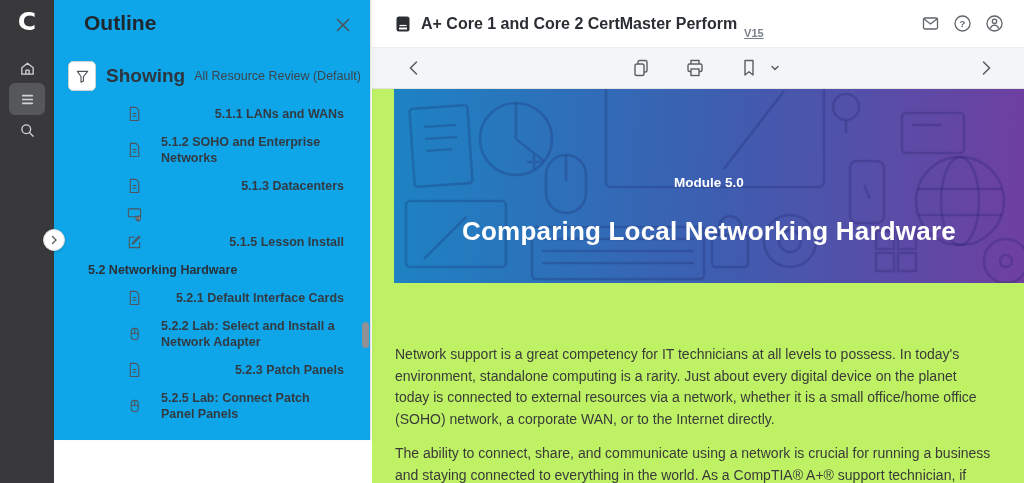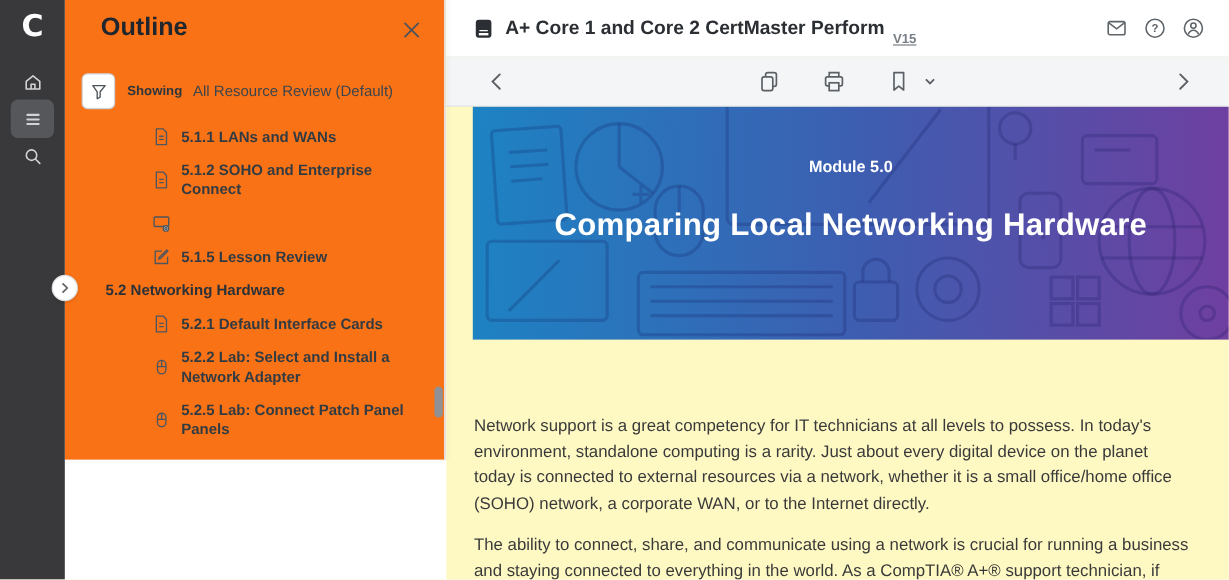--- a/index.html
+++ b/index.html
@@ -26,47 +26,47 @@
   }
   .rail-btn.active { height:32px; }
   .rail-btn.active .pill {
     background:#56575b; border-radius:6px; width:36px; height:32px;
     display:flex; align-items:center; justify-content:center;
   }
   .rail-btn .ico { width:17px; height:17px; }
 
   
   .panel {
-    position:absolute; left:54px; top:0; width:317px; height:383px;
-    background:#f97316; border-right:1px solid #e2e2e2;
+    position:absolute; left:54px; top:0; width:317px; height:440px;
+    background:#0ea5e9; border-right:1px solid #e2e2e2;
     box-shadow:2px 0 5px rgba(0,0,0,.04); z-index:4;
   }
   .panel-title {
     position:absolute; left:30px; top:11px;
     font-size:21px; font-weight:700; color:#20262d;
   }
   .panel-close {
     position:absolute; right:18px; top:16px; width:18px; height:18px;
     color:#4d5358; cursor:pointer;
   }
   .filter-row {
     position:absolute; left:14px; top:61px; display:flex; align-items:center;
   }
   .filter-btn {
     width:28px; height:30px; border:1px solid #ccd1d5; border-radius:5px;
     display:flex; align-items:center; justify-content:center; color:#4b5359;
     background:#fff; cursor:pointer;
   }
-  .filter-showing { margin-left:10px; font-size:11px; font-weight:700; color:#2e363d; }
+  .filter-showing { margin-left:10px; font-size:19px; font-weight:700; color:#2e363d; }
   .filter-value { margin-left:9px; font-size:12.5px; color:#3d454c; }
 
   .o-list { position:absolute; left:0; top:100px; width:316px; }
   .o-item {
-    display:flex; align-items:center; gap:9px;
-    padding:6px 26px 6px 73px; cursor:pointer;
+    display:flex; align-items:center; gap:19px;
+    padding:6px 26px 6px 73px; cursor:pointer;justify-content:space-between;
   }
   .o-icon { flex:0 0 auto; width:15px; height:16px; color:#4d565e; }
   .o-label {
     font-size:12.5px; font-weight:600; color:#333b42; line-height:16px;
   }
   .o-section {
     padding:6px 20px 6px 34px; font-size:12.5px; font-weight:700;
     color:#2a3138; line-height:16px; cursor:pointer;
   }
   .scroll-thumb {
@@ -76,21 +76,21 @@
 
   
   .collapse-btn {
     position:absolute; left:43px; top:229px; width:22px; height:22px;
     background:#fff; border:1px solid #dcdcdc; border-radius:50%;
     box-shadow:0 1px 3px rgba(0,0,0,.15); z-index:9;
     display:flex; align-items:center; justify-content:center; color:#5a6065; cursor:pointer;
   }
 
   
-  .main { position:absolute; left:372px; top:0; width:652px; height:483px; background:#fef9c3; }
+  .main { position:absolute; left:372px; top:0; width:652px; height:483px; background:#bef264; }
   .main-header {
     height:48px; background:#fff; border-bottom:1px solid #ededed;
     display:flex; align-items:center; padding:0 20px 0 22px;
   }
   .product-icon { width:18px; height:18px; color:#2b2f33; margin-right:9px; }
   .product-title { font-size:16px; font-weight:700; color:#2b2f33; white-space:nowrap; }
   .product-version { margin-left:7px; font-size:11px; font-weight:600; color:#7a8087; align-self:flex-end; margin-bottom:8px;text-decoration:underline; }
   .header-actions { margin-left:auto; display:flex; align-items:center; gap:13px; color:#5f6469; }
   .header-actions .hbtn { width:19px; height:19px; cursor:pointer; }
 
@@ -110,21 +110,21 @@
 
   
   .banner {
     position:absolute; left:22px; right:0; top:89px; height:194px;
     background:linear-gradient(92deg,#1d83c3 0%,#3e5db0 52%,#6f3fa0 100%);
     overflow:hidden;
   }
   .banner-pattern { position:absolute; inset:0; width:100%; height:100%; opacity:.95; }
   .banner-text {
     position:relative; z-index:2; display:flex; flex-direction:column;
-    align-items:center; padding-top:40px; color:#fff; text-align:center;
+    align-items:center; padding-top:84px; color:#fff; text-align:center;
   }
   .banner-module { font-size:13.5px; font-weight:700; line-height:20px; }
   .banner-title { font-size:26px; font-weight:700; line-height:36px; margin-top:20px; letter-spacing:.2px; }
 
   
   .content {
     position:absolute; left:0; top:283px; width:652px;
     padding:61px 33px 0 23px;
   }
   .content p {
@@ -201,42 +201,52 @@
     </div>
 
     <div class="o-item">
       <span class="o-icon">
         <svg viewBox="0 0 16 17" fill="none" stroke="currentColor" stroke-width="1.2">
             <path d="M3.5 1.5h6l3 3v11h-9z" stroke-linejoin="round"></path>
             <line x1="6" y1="8" x2="10" y2="8"></line>
             <line x1="6" y1="10.8" x2="10" y2="10.8"></line>
           </svg>
       </span>
-      <span class="o-label">5.1.2 SOHO and Enterprise Connect</span>
-    </div>
-
+      <span class="o-label">5.1.2 SOHO and Enterprise Networks</span>
+    </div>
+
+    <div class="o-item">
+      <span class="o-icon">
+        <svg viewBox="0 0 16 17" fill="none" stroke="currentColor" stroke-width="1.2">
+            <path d="M3.5 1.5h6l3 3v11h-9z" stroke-linejoin="round"></path>
+            <line x1="6" y1="8" x2="10" y2="8"></line>
+            <line x1="6" y1="10.8" x2="10" y2="10.8"></line>
+          </svg>
+      </span>
+      <span class="o-label">5.1.3 Datacenters</span>
+    </div>
 
     <div class="o-item">
       <span class="o-icon">
         <svg viewBox="0 0 16 17" fill="none" stroke="currentColor" stroke-width="1.2">
             <rect x="1.5" y="3" width="13" height="8.5" rx="1"></rect>
             <circle cx="12" cy="13.2" r="2.4" fill="#fff"></circle>
             <circle cx="12" cy="13.2" r="1"></circle>
           </svg>
       </span>
     </div>
 
     <div class="o-item">
       <span class="o-icon">
         <svg viewBox="0 0 16 17" fill="none" stroke="currentColor" stroke-width="1.2" stroke-linejoin="round">
             <path d="M13.5 8.5v6h-11v-11h6"></path>
             <path d="M7 10.2 13.8 3.4l-1-1L6 9.2l-.4 1.4z"></path>
           </svg>
       </span>
-      <span class="o-label">5.1.5 Lesson Review</span>
+      <span class="o-label">5.1.5 Lesson Install</span>
     </div>
 
     <div class="o-section">5.2 Networking Hardware</div>
 
     <div class="o-item">
       <span class="o-icon">
         <svg viewBox="0 0 16 17" fill="none" stroke="currentColor" stroke-width="1.2">
             <path d="M3.5 1.5h6l3 3v11h-9z" stroke-linejoin="round"></path>
             <line x1="6" y1="8" x2="10" y2="8"></line>
             <line x1="6" y1="10.8" x2="10" y2="10.8"></line>
@@ -249,20 +259,30 @@
       <span class="o-icon">
         <svg viewBox="0 0 16 17" fill="none" stroke="currentColor" stroke-width="1.2">
             <rect x="4.5" y="2.5" width="7.5" height="12" rx="3.7"></rect>
             <line x1="8.25" y1="2.5" x2="8.25" y2="8"></line>
             <line x1="4.5" y1="8" x2="12" y2="8"></line>
           </svg>
       </span>
       <span class="o-label">5.2.2 Lab: Select and Install a Network Adapter</span>
     </div>
 
+    <div class="o-item">
+      <span class="o-icon">
+        <svg viewBox="0 0 16 17" fill="none" stroke="currentColor" stroke-width="1.2">
+            <path d="M3.5 1.5h6l3 3v11h-9z" stroke-linejoin="round"></path>
+            <line x1="6" y1="8" x2="10" y2="8"></line>
+            <line x1="6" y1="10.8" x2="10" y2="10.8"></line>
+          </svg>
+      </span>
+      <span class="o-label">5.2.3 Patch Panels</span>
+    </div>
 
 
     <div class="o-item">
       <span class="o-icon">
         <svg viewBox="0 0 16 17" fill="none" stroke="currentColor" stroke-width="1.2">
             <rect x="4.5" y="2.5" width="7.5" height="12" rx="3.7"></rect>
             <line x1="8.25" y1="2.5" x2="8.25" y2="8"></line>
             <line x1="4.5" y1="8" x2="12" y2="8"></line>
           </svg>
       </span>

